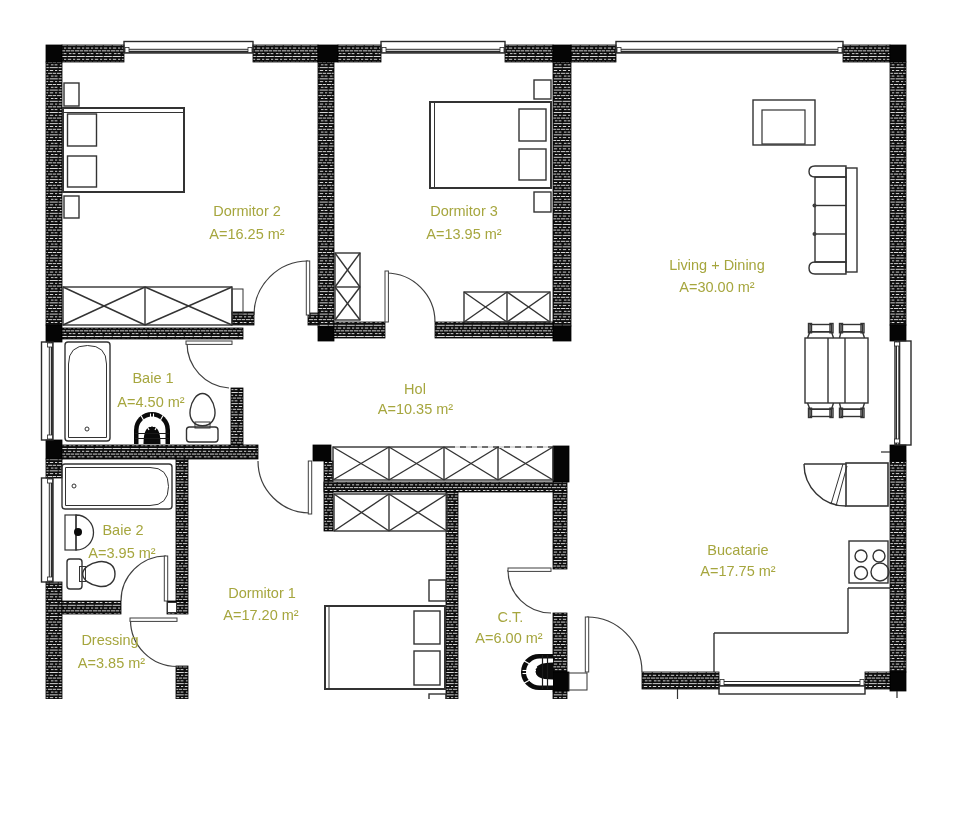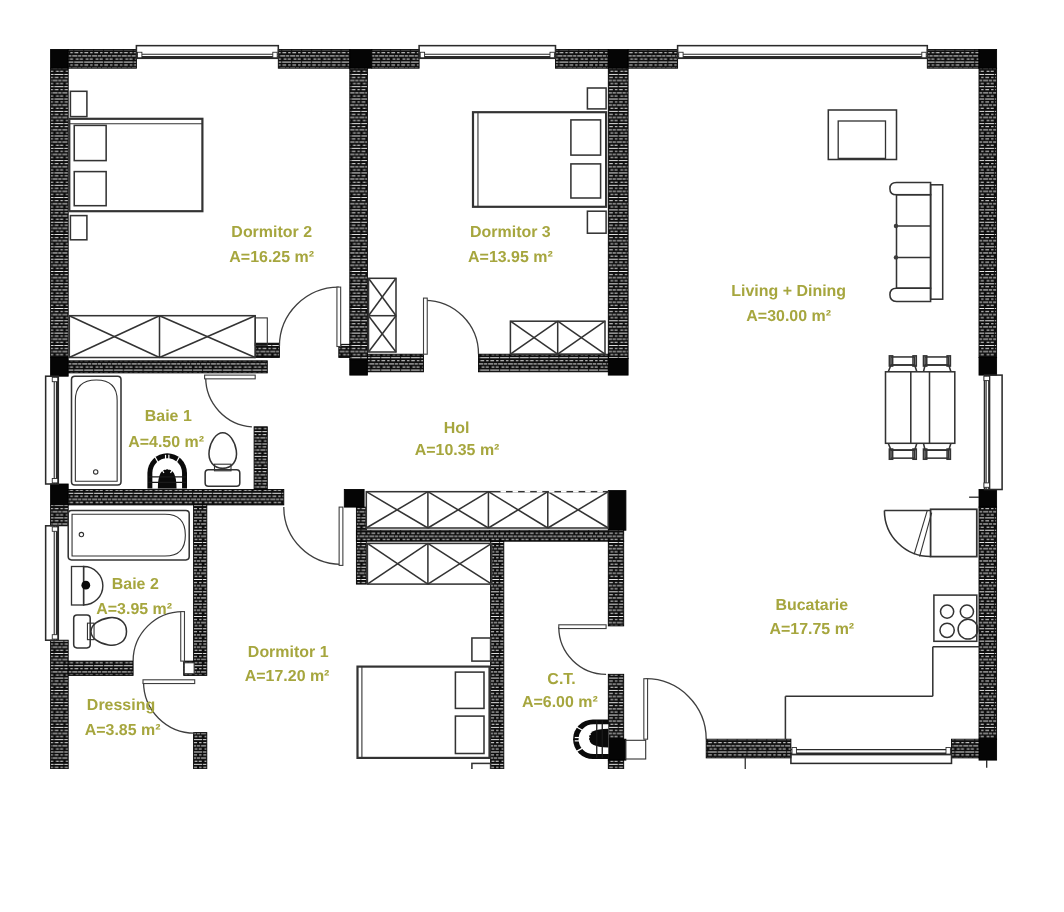--- a/index.html
+++ b/index.html
@@ -1,16 +1,16 @@
 <!DOCTYPE html>
 <html><head>
 <meta charset="utf-8">
 <style>
 html,body{margin:0;padding:0;background:#fff;}
-#plan{width:967px;height:699px;position:relative;font-weight:bold;}
+#plan{width:967px;height:699px;position:relative;}
 text{font-family:"Liberation Sans",sans-serif;}
 .lbl{fill:#a6a63e;font-size:14.5px;text-anchor:middle;}
 .dn{fill:#3e3e3e;font-size:13.5px;text-anchor:middle;}
 </style>
 </head>
 <body>
 <div id="plan">
 <svg width="967" height="829" viewBox="0 0 967 829">
 <defs>
 <pattern id="br" width="9" height="11.2" patternUnits="userSpaceOnUse">

